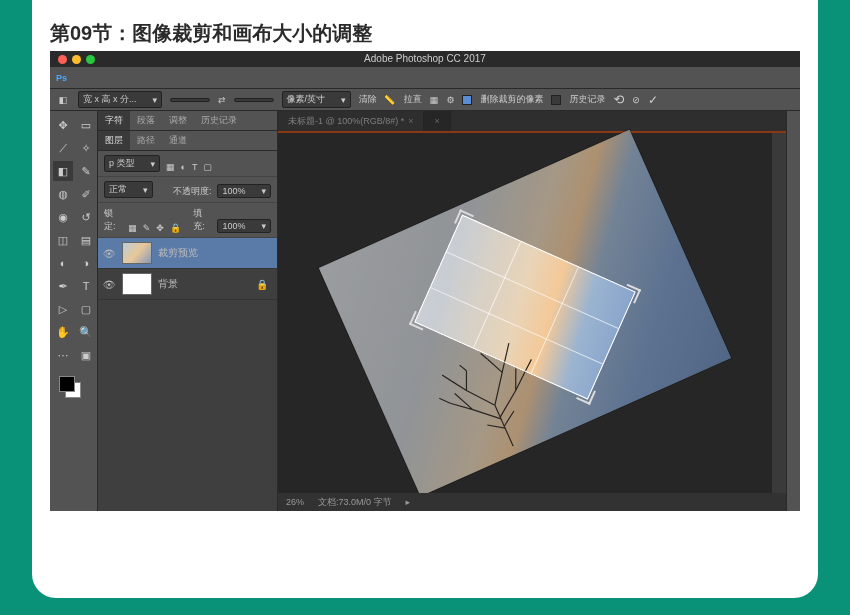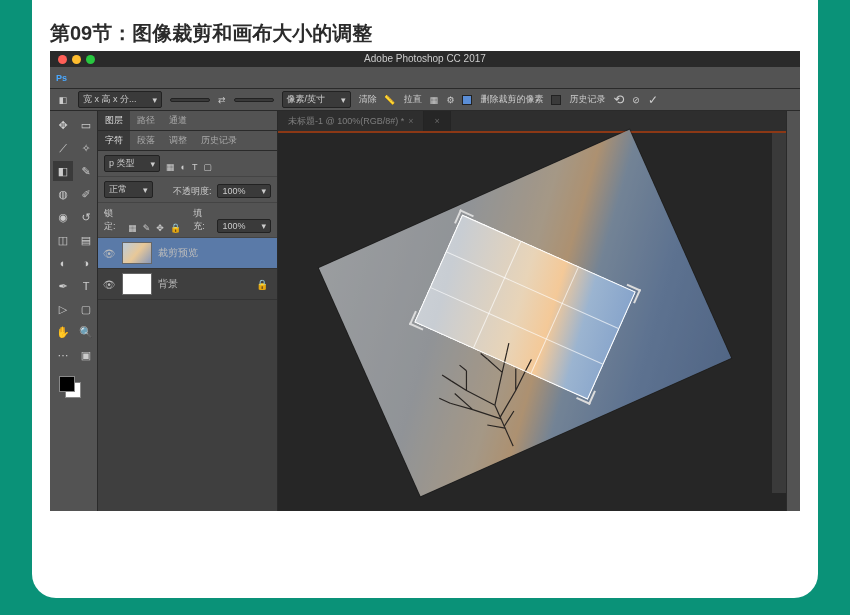--- a/index.html
+++ b/index.html
@@ -128,29 +128,29 @@
         <div class="tool">⋯</div>
         <div class="tool">▣</div>
         <div class="sw">
           <div class="swb" style="background:#fff;top:8px;left:12px"></div>
           <div class="swb" style="background:#000;top:2px;left:6px"></div>
         </div>
       </div>
 
       <div class="panels">
         <div class="ptabs">
-          <div class="ptab act">图层</div>
-          <div class="ptab">路径</div>
-          <div class="ptab">通道</div>
-        </div>
-        <div class="ptabs">
           <div class="ptab act">字符</div>
           <div class="ptab">段落</div>
           <div class="ptab">调整</div>
           <div class="ptab">历史记录</div>
+        </div>
+        <div class="ptabs">
+          <div class="ptab act">图层</div>
+          <div class="ptab">路径</div>
+          <div class="ptab">通道</div>
         </div>
         <div class="prow">
           <span class="sel">
               <span>p 类型</span>
               <span>▾</span>
             </span>
           <span>▦</span>
             <span>◐</span>
             <span>T</span>
             <span>▢</span>
@@ -220,18 +220,23 @@
             </svg>
           </div>
           <div class="crop">
             <div class="ch tl"></div>
             <div class="ch tr"></div>
             <div class="ch bl"></div>
             <div class="ch br"></div>
           </div>
         </div>
         <div class="sbv"></div>
+        <div class="sbh">
+          <span>26%</span>
+          <span>文档:73.0M/0 字节</span>
+          <span>▸</span>
+        </div>
       </div>
 
       <div class="rpan"></div>
     </div>
   </div>
 </div>
 
 </body></html>

